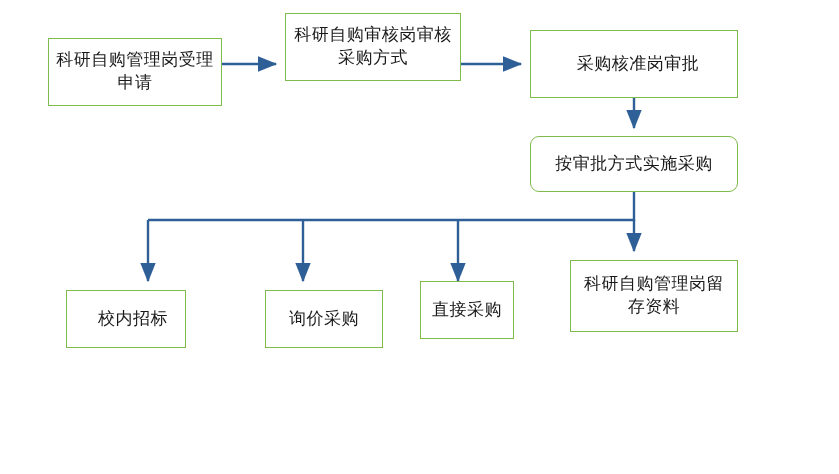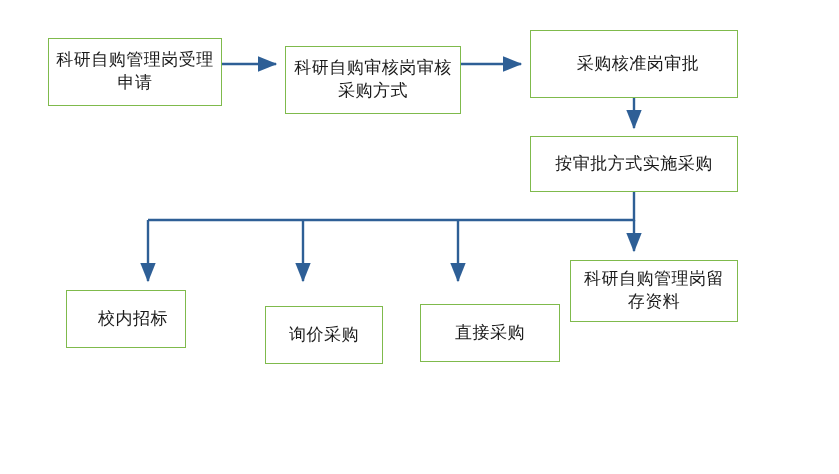--- a/index.html
+++ b/index.html
@@ -85,41 +85,41 @@
 
     <g>
       <line x1="634" y1="220" x2="634" y2="251" stroke="#2E5F96" stroke-width="2.4" marker-end="url(#arrow)"></line>
     </g>
   </svg>
 
   <div class="node" style="left:48px; top:38px; width:174px; height:68px;">
     <span>科研自购管理岗受理申请</span>
   </div>
 
-  <div class="node" style="left:285px; top:46px; width:176px; height:68px;">
+  <div class="node" style="left:285px; top:13px; width:176px; height:68px;">
     <span>科研自购审核岗审核采购方式</span>
   </div>
 
   <div class="node" style="left:530px; top:30px; width:208px; height:68px;padding-left:14px;">
     <span>采购核准岗审批</span>
   </div>
 
-  <div class="node" style="left:530px; top:136px; width:208px; height:56px;">
+  <div class="node" style="left:530px; top:136px; width:208px; height:56px;border-radius:9px;">
     <span>按审批方式实施采购</span>
   </div>
 
   <div class="node" style="left:66px; top:290px; width:120px; height:58px;padding-left:20px;">
     <span>校内招标</span>
   </div>
 
-  <div class="node" style="left:265px; top:290px; width:118px; height:58px;margin-top:16px;">
+  <div class="node" style="left:265px; top:290px; width:118px; height:58px;">
     <span>询价采购</span>
   </div>
 
-  <div class="node" style="left:420px; top:304px; width:140px; height:58px;">
+  <div class="node" style="left:420px; top:281px; width:94px; height:58px;">
     <span>直接采购</span>
   </div>
 
-  <div class="node" style="left:570px; top:260px; width:168px; height:62px;justify-content:center;">
+  <div class="node" style="left:570px; top:260px; width:168px; height:72px;justify-content:center;">
     <span>科研自购管理岗留存资料</span>
   </div>
 
 </div>
 
 </body></html>

